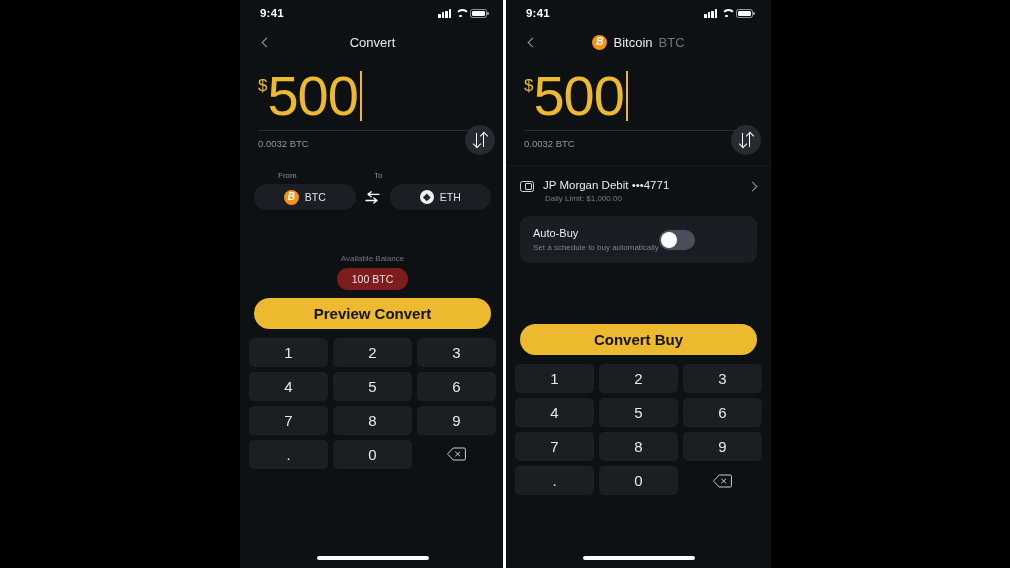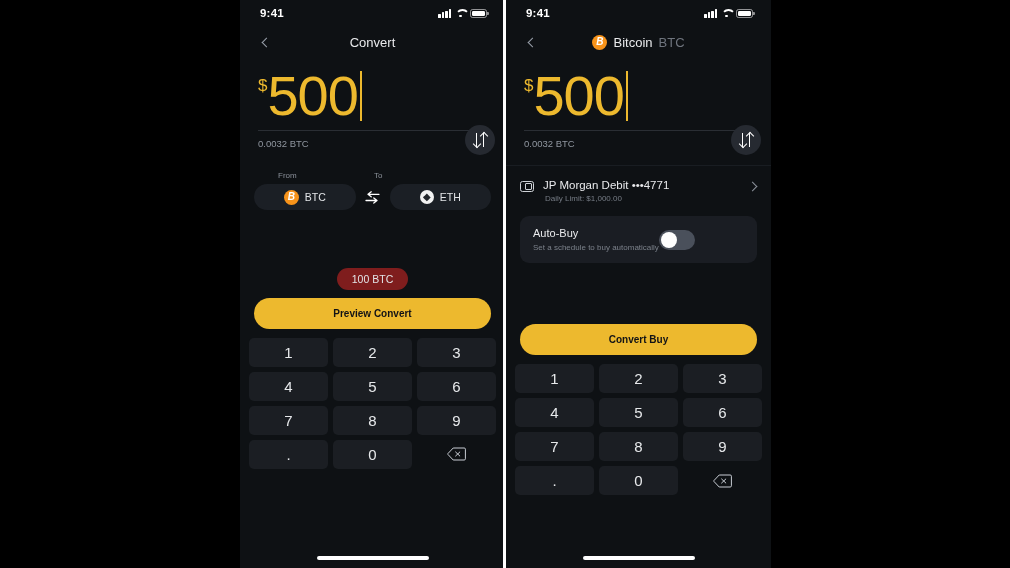--- a/index.html
+++ b/index.html
@@ -319,21 +319,21 @@
 
   
   .cta-wrap { padding:0 14px; flex:0 0 auto; }
   .cta {
     width:100%;
     height:31px;
     background:#EDB92E;
     border:none;
     border-radius:16px;
     color:#121316;
-    font-size:10px;
+    font-size:15px;
     font-weight:bold;
     font-family:"Liberation Sans", sans-serif;
     cursor:pointer;
   }
   .keypad {
     padding:9px 9px 0 9px;
     display:grid;
     grid-template-columns:repeat(3, 1fr);
     gap:5px 5px;
     flex:0 0 auto;
@@ -435,20 +435,21 @@
           <div class="pill">
             <span class="eth-coin">
                 <span>◆</span>
               </span>
             <span class="pill-label">ETH</span>
           </div>
         </div>
       </div>
 
       <div class="avail">
+        <div class="avail-label">Available Balance</div>
         <div class="avail-pill">100 BTC</div>
       </div>
     </div>
 
     <div class="cta-wrap">
       <button class="cta">Preview Convert</button>
     </div>
 
     <div class="keypad">
       <button class="key">1</button>

